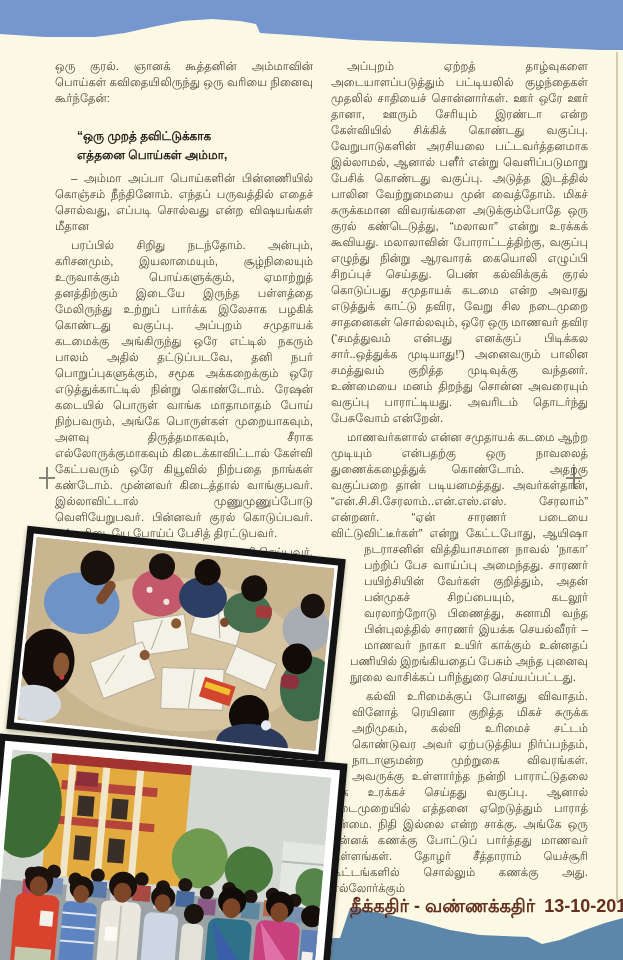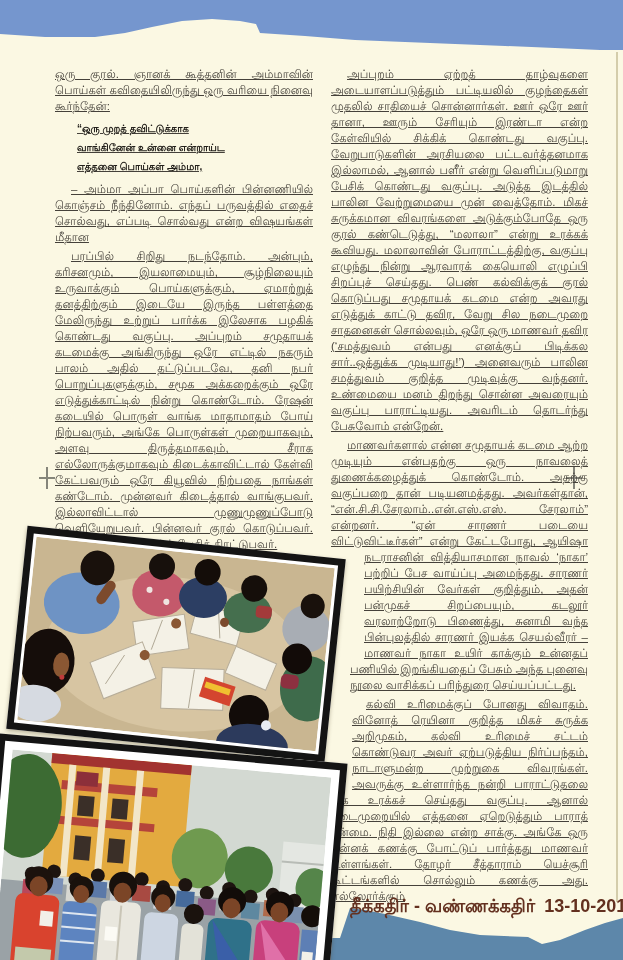--- a/index.html
+++ b/index.html
@@ -23,33 +23,32 @@
     background:#d4cdab;
   }
   
   .regmark{position:absolute;width:16px;height:22px;}
   .regmark:before{content:"";position:absolute;left:7px;top:0;width:1.5px;height:22px;background:#85857a;}
   .regmark:after{content:"";position:absolute;left:0;top:10px;width:16px;height:1.5px;background:#85857a;}
   .regmark.left{left:39px;top:467px;}
   .regmark.right{left:566px;top:467px;}
   
   .col{
-    position:absolute;top:66px;width:258px;
+    position:absolute;top:58px;width:258px;
     font-size:11.5px;line-height:16px;text-align:justify;
     color:#45413a;
-    text-decoration:underline;
   }
   .col-left{left:55px;height:534px;overflow:hidden;}
   .col-right{left:330px;height:842px;overflow:hidden;}
   .para{margin:0 0 3px 0;}
   .para.indent{text-indent:16px;}
   .poem{
-    margin:5px 0 5px 22px;
+    margin:21px 0 5px 22px;
     font-weight:bold;color:#23201b;
-    font-size:10px;line-height:19px;text-align:left;
+    font-size:12px;line-height:19px;text-align:left;
   }
   .rline{text-align:right;margin:0;}
   .rline.r2{margin-right:10px;}
   
   .sp{float:left;clear:left;}
   .sp0{width:1px;height:495px;}
   .sp1{width:34px;height:95px;}
   .sp2{width:20px;height:70px;}
   .sp3{width:22px;height:60px;}
   
@@ -81,21 +80,20 @@
   <div class="bottom-band"></div>
   <div class="page-edge"></div>
 
   <div class="regmark left"></div>
   <div class="regmark right"></div>
 
   <div class="col col-left">
     <p class="para">ஒரு குரல். ஞானக் கூத்தனின் அம்மாவின் பொய்கள் கவிதையிலிருந்து ஒரு வரியை நினைவு கூர்ந்தேன்:</p>
     <div class="poem">
       <div>“ஒரு முறத் தவிட்டுக்காக</div>
-      <div>வாங்கினேன் உன்னை என்றாய்ட</div>
       <div>எத்தனை பொய்கள் அம்மா,</div>
     </div>
     <p class="para indent">– அம்மா அப்பா பொய்களின் பின்னணியில் கொஞ்சம் நீந்தினோம். எந்தப் பருவத்தில் எதைச் சொல்வது, எப்படி சொல்வது என்ற விஷயங்கள் மீதான</p>
     <p class="para indent">பரப்பில் சிறிது நடந்தோம். அன்பும், கரிசனமும், இயலாமையும், சூழ்நிலையும் உருவாக்கும் பொய்களுக்கும், ஏமாற்றுத் தனத்திற்கும் இடையே இருந்த பள்ளத்தை மேலிருந்து உற்றுப் பார்க்க இலேசாக பழகிக் கொண்டது வகுப்பு. அப்புறம் சமுதாயக் கடமைக்கு அங்கிருந்து ஒரே எட்டில் நகரும் பாலம் அதில் தட்டுப்படவே, தனி நபர் பொறுப்புகளுக்கும், சமூக அக்கறைக்கும் ஒரே எடுத்துக்காட்டில் நின்று கொண்டோம். ரேஷன் கடையில் பொருள் வாங்க மாதாமாதம் போய் நிற்பவரும், அங்கே பொருள்கள் முறையாகவும், அளவு திருத்தமாகவும், சீராக எல்லோருக்குமாகவும் கிடைக்காவிட்டால் கேள்வி கேட்பவரும் ஒரே கியூவில் நிற்பதை நாங்கள் கண்டோம். முன்னவர் கிடைத்தால் வாங்குபவர். இல்லாவிட்டால் முணுமுணுப்போடு வெளியேறுபவர். பின்னவர் குரல் கொடுப்பவர். மக்களிடையே போய்ப் பேசித் திரட்டுபவர்.</p>
     <p class="para rline">பொருள்கள் கிடைக்க வழி செய்பவர்.</p>
     <p class="para rline r2">முன்னவர்</p>
   </div>
 
   <div class="col col-right">
     <div class="sp sp0"></div>

